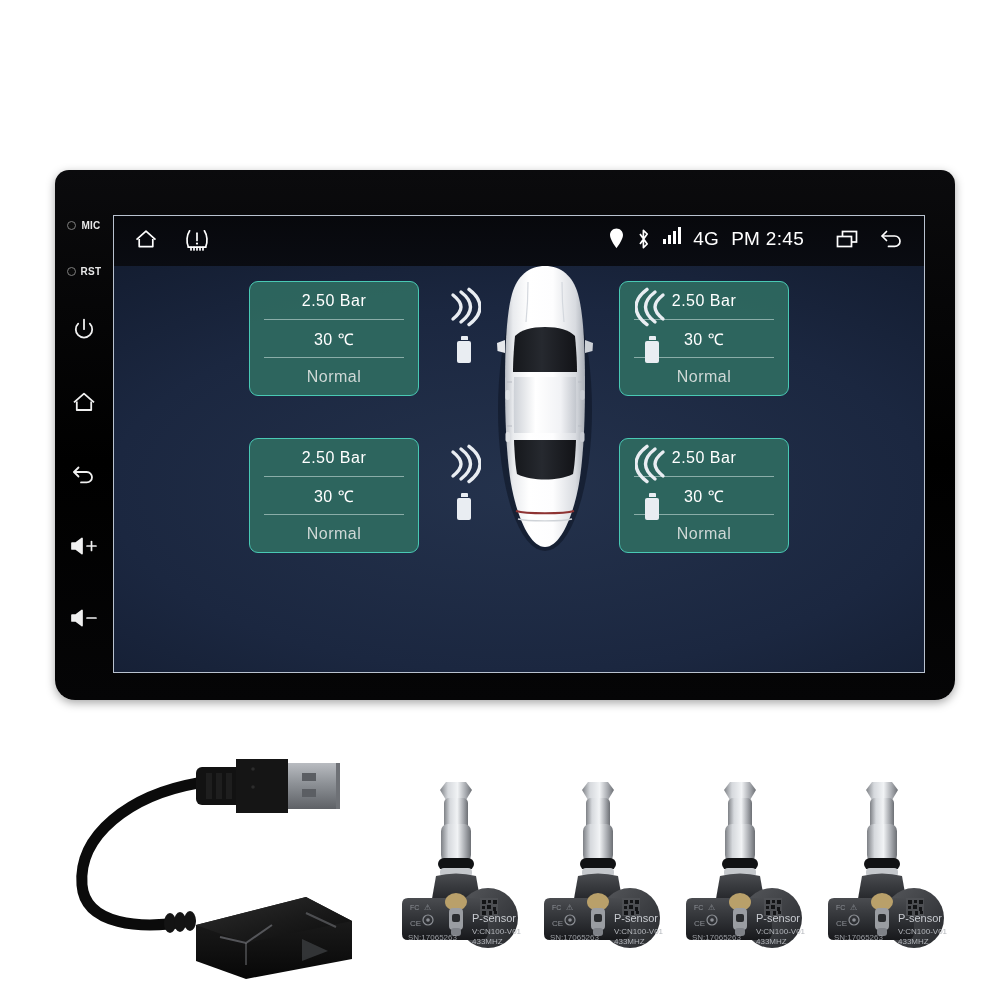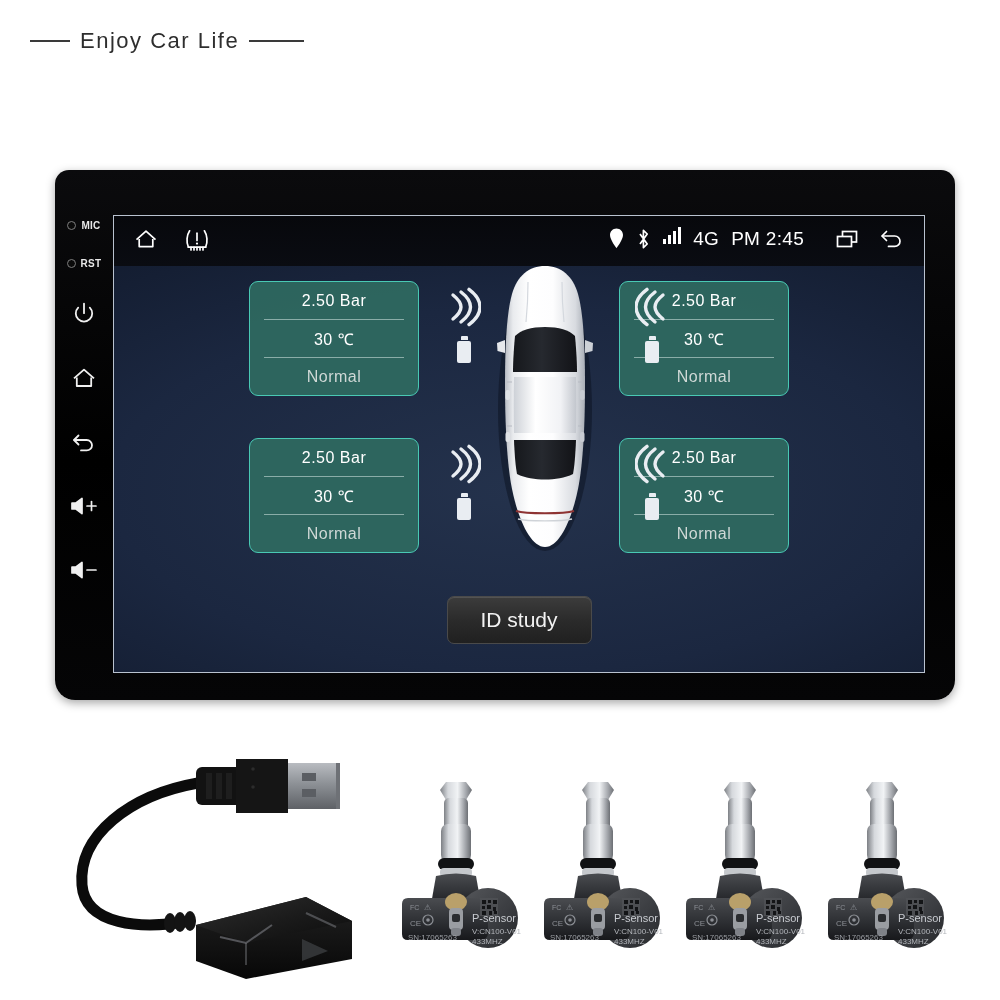--- a/index.html
+++ b/index.html
@@ -68,21 +68,21 @@
     left:-6px; right:-6px; bottom:-8px; height:26px;
     background:#ffffff;
     clip-path:polygon(0 100%, 0 40%, 3% 0, 97% 0, 100% 40%, 100% 100%);
     opacity:0;
   }
   #left-rail {
     position:absolute;
     left:0; top:0; width:58px; height:530px;
     z-index:4;
     display:flex; flex-direction:column; align-items:center;
-    padding-top:38px; gap:4px;
+    padding-top:38px; gap:12px;
   }
   .rail-led { display:flex; align-items:center; gap:5px; height:34px; }
   .rail-led .dot {
     width:9px; height:9px; border-radius:50%;
     border:1px solid #7e7e7e; background:#0a0a0a;
   }
   .rail-led .lbl { font-size:10px; font-weight:bold; color:#e8e8e8; letter-spacing:.3px; }
   .rail-btn {
     height:60px; width:44px;
     display:flex; align-items:center; justify-content:center;
@@ -178,25 +178,20 @@
   #sensor-1 { left:388px; }
   #sensor-2 { left:530px; }
   #sensor-3 { left:672px; }
   #sensor-4 { left:814px; }
   .sensor svg { display:block; }
 </style>
 </head>
 <body>
 
 <div id="brand">
-  <div class="tagrow">
-    <span class="rule short"></span>
-    <span class="tagline">Enjoy Car Life</span>
-    <span class="rule"></span>
-  </div>
 </div>
 
 <div id="head-unit">
   <div id="bezel"></div>
 
   <div id="left-rail">
     <div class="rail-led">
       <span class="dot"></span>
       <span class="lbl">MIC</span>
     </div>
@@ -434,21 +429,20 @@
         <rect x="84" y="126" width="4.5" height="10" rx="2" fill="#c8ccd3"></rect>
         <rect x="9.5" y="168" width="4.5" height="10" rx="2" fill="#dfe2e6"></rect>
         <rect x="84" y="168" width="4.5" height="10" rx="2" fill="#c8ccd3"></rect>
 
         <path d="M20 247c10 3 48 3 58 0" stroke="#8e3333" stroke-width="2.2" fill="none"></path>
         <path d="M22 255c9 2.5 45 2.5 54 0" stroke="#cfd3d8" stroke-width="1.4" fill="none"></path>
       </svg>
     </div>
 
     <div id="btn-row">
-      <div class="tpms-btn">ID study</div>
     </div>
 
   </div>
 </div>
 
 <div id="receiver">
   <svg width="290" height="255" viewBox="0 0 290 255">
     <defs>
       <linearGradient id="boxTop" x1="0" y1="0" x2="1" y2="1">
         <stop offset="0%" stop-color="#2e2e2e"></stop>

